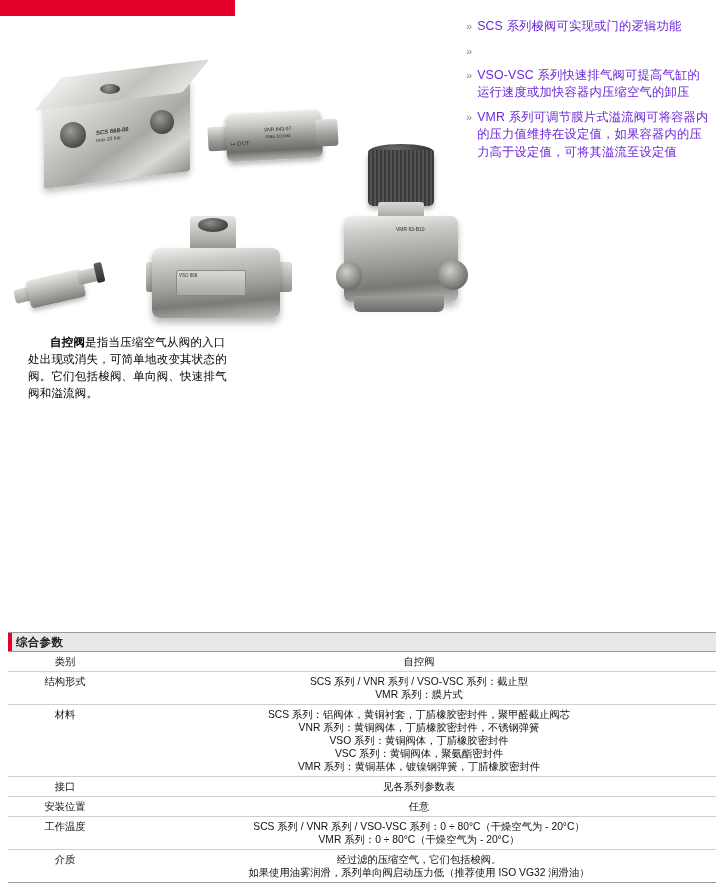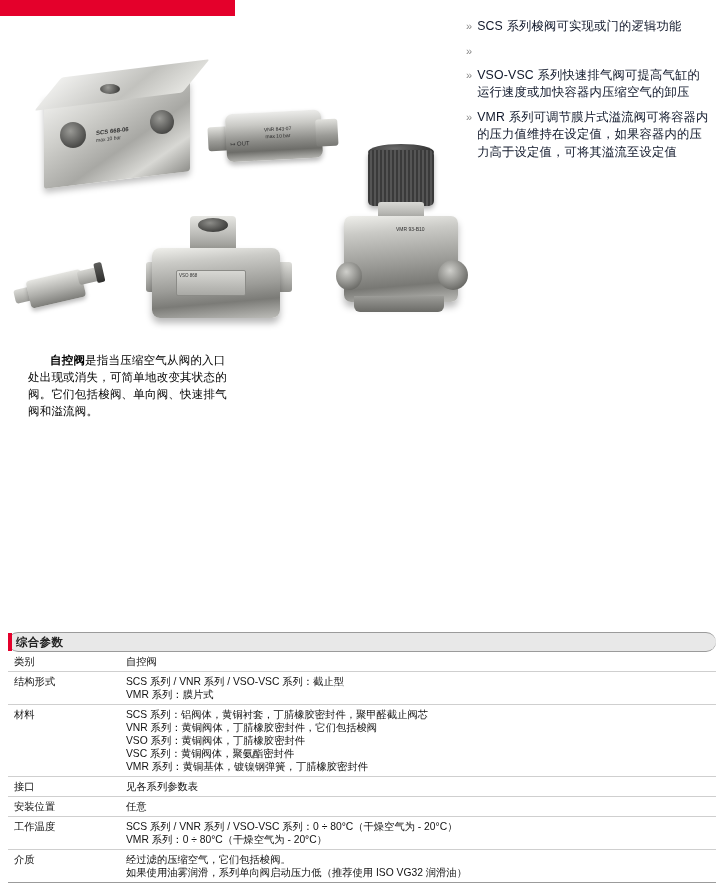--- a/index.html
+++ b/index.html
@@ -38,21 +38,21 @@
   .bullet-mark {
     color: #888;
     font-size: 11px;
     line-height: 17px;
     margin-right: 5px;
     flex: 0 0 auto;
   }
   .bullet-text {
     font-size: 12.3px;
     line-height: 17.5px;
-    color: #0f172a;
+    color: #6d28d9;
     letter-spacing: 0.2px;
   }
 
   
   .photo-area {
     position: absolute;
     left: 0; top: 40px;
     width: 470px; height: 290px;
   }
 
@@ -292,21 +292,21 @@
     position: absolute;
     left: 20px; top: 146px;
     width: 90px; height: 16px;
     border-radius: 0 0 6px 6px;
     background: linear-gradient(180deg,#9c9c98,#6b6b67);
   }
 
   
   .caption {
     position: absolute;
-    left: 28px; top: 352px;
+    left: 28px; top: 334px;
     width: 205px;
     font-size: 11.5px;
     line-height: 17px;
     color: #000;
     text-indent: 22px;
     letter-spacing: 0.2px;
   }
   .caption b { font-weight: bold; }
 
   
@@ -317,21 +317,20 @@
   }
   .tbl-header {
     background: #e8e8e8;
     border-top: 1px solid #9b9b9b;
     border-bottom: 1px solid #9b9b9b;
     height: 20px;
     display: flex;
     align-items: center;
     padding-left: 8px;
     position: relative;
-    border-radius: 10px;
   }
   .tbl-header::before {
     content: "";
     position: absolute;
     left: 0; top: 0;
     width: 4px; height: 100%;
     background: #e4002b;
   }
   .tbl-header span {
     font-size: 11.5px;
@@ -344,20 +343,21 @@
     border-collapse: collapse;
     table-layout: fixed;
   }
   table.params td {
     vertical-align: top;
     padding: 3px 4px 3px 6px;
     font-size: 10.3px;
     line-height: 13px;
     color: #111;
     border-bottom: 1px solid #cfcfcf;
+    text-align: center;
   }
   table.params td.k {
     width: 112px;
     color: #111;
   }
   table.params tr:last-child td { border-bottom: 1px solid #9b9b9b; }
   .cellline { display: block; }
 </style>
 </head>
 <body>
@@ -458,21 +458,21 @@
           <td class="k">结构形式</td>
           <td>
             <span class="cellline">SCS 系列 / VNR 系列 / VSO-VSC 系列：截止型</span>
             <span class="cellline">VMR 系列：膜片式</span>
           </td>
         </tr>
         <tr>
           <td class="k">材料</td>
           <td>
             <span class="cellline">SCS 系列：铝阀体，黄铜衬套，丁腈橡胶密封件，聚甲醛截止阀芯</span>
-            <span class="cellline">VNR 系列：黄铜阀体，丁腈橡胶密封件，它们包括梭阀</span>
+            <span class="cellline">VNR 系列：黄铜阀体，丁腈橡胶密封件，不锈钢弹簧</span>
             <span class="cellline">VSO 系列：黄铜阀体，丁腈橡胶密封件</span>
             <span class="cellline">VSC 系列：黄铜阀体，聚氨酯密封件</span>
             <span class="cellline">VMR 系列：黄铜基体，镀镍钢弹簧，丁腈橡胶密封件</span>
           </td>
         </tr>
         <tr>
           <td class="k">接口</td>
           <td>
             <span class="cellline">见各系列参数表</span>
           </td>

